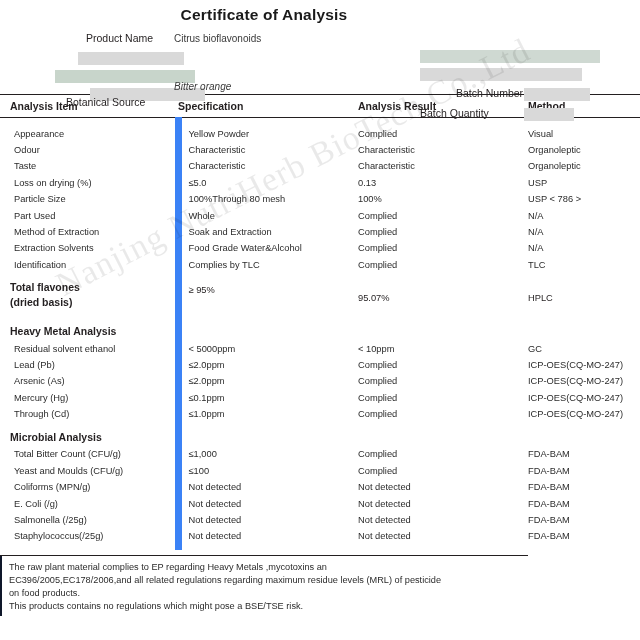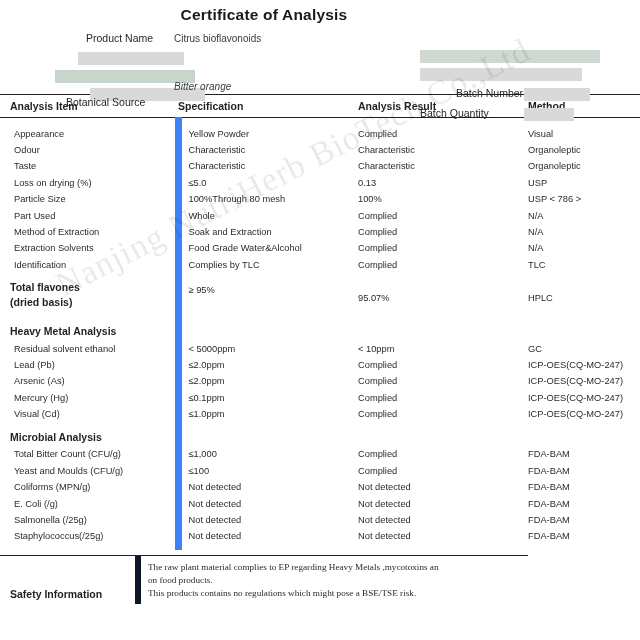--- a/index.html
+++ b/index.html
@@ -123,26 +123,25 @@
     font-size: 10.5px;
     font-weight: bold;
     padding: 0 0 0 10px;
     display: flex;
     align-items: flex-end;
     box-sizing: border-box;
     padding-bottom: 4px;
   }
   .safety-body {
     flex: 1;
-    border-left: 6px solid #0f172a;
+    border-left: 2px solid #0f172a;
     padding: 5px 20px 4px 7px;
     font-size: 9.2px;
     line-height: 1.38;
     color: #2b2b2b;
-    font-family: Liberation Serif, serif;
   }
   .safety-body p { margin: 0; }
 
   
   .watermark {
     position: absolute;
     left: 50px;
     top: 270px;
     font-size: 34px;
     color: rgba(0,0,0,0.085);
@@ -288,21 +287,21 @@
       <td class="c3">Complied</td>
       <td class="c4">ICP-OES(CQ-MO-247)</td>
     </tr>
     <tr class="row">
       <td class="c1">Mercury (Hg)</td>
       <td class="c2 vline">≤0.1ppm</td>
       <td class="c3">Complied</td>
       <td class="c4">ICP-OES(CQ-MO-247)</td>
     </tr>
     <tr class="row">
-      <td class="c1">Visual (Cd)</td>
+      <td class="c1">Through (Cd)</td>
       <td class="c2 vline">≤1.0ppm</td>
       <td class="c3">Complied</td>
       <td class="c4">ICP-OES(CQ-MO-247)</td>
     </tr>
 
     <tr class="section">
       <td class="c1">Microbial Analysis</td>
       <td class="c2 vline"></td>
           <td class="c3"></td>
           <td class="c4"></td>
@@ -346,21 +345,21 @@
     <tr style="height:6px;">
           <td class="c1"></td>
           <td class="c2 vline"></td>
           <td class="c3"></td>
           <td class="c4"></td>
         </tr>
   </tbody>
     </table>
 
   <div class="safety-wrap">
-    <div class="safety-label">Safety Information</div>
     <div class="safety-body">
       <p>The raw plant material complies to EP regarding Heavy Metals ,mycotoxins an</p>
+      <p>EC396/2005,EC178/2006,and all related regulations regarding maximum residue levels (MRL) of pesticide</p>
       <p>on food products.</p>
       <p>This products contains no regulations which might pose a BSE/TSE risk.</p>
     </div>
   </div>
 
 </div>
 
 </body></html>

